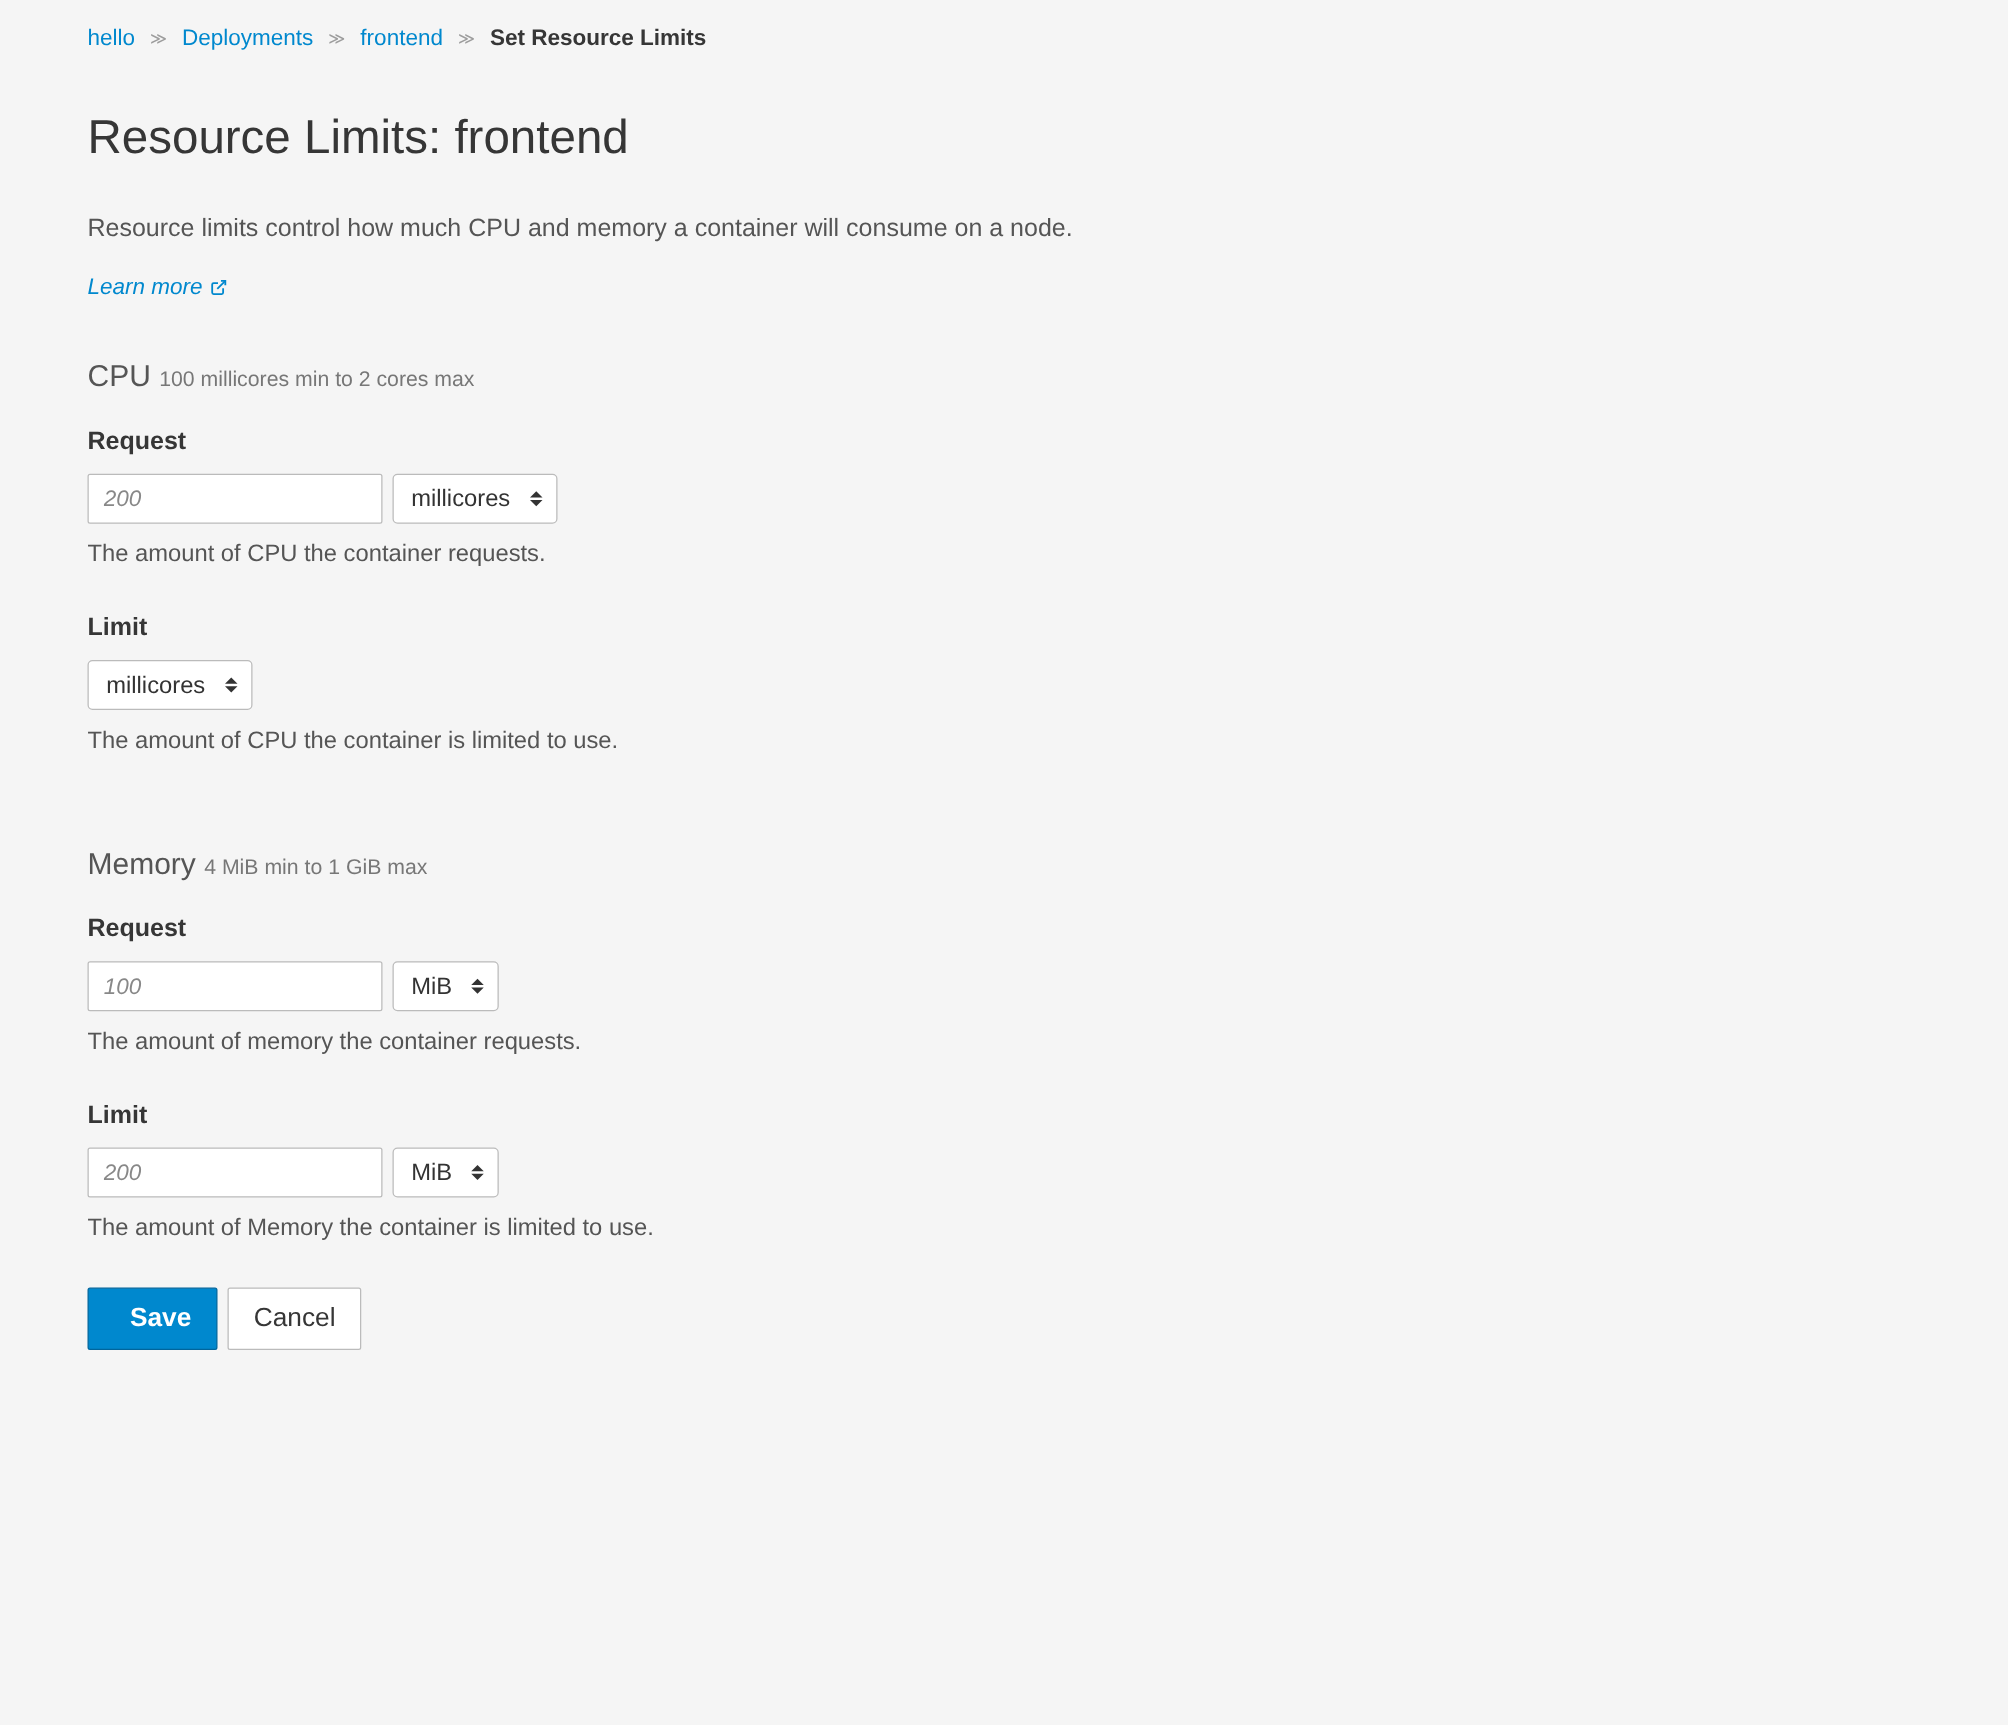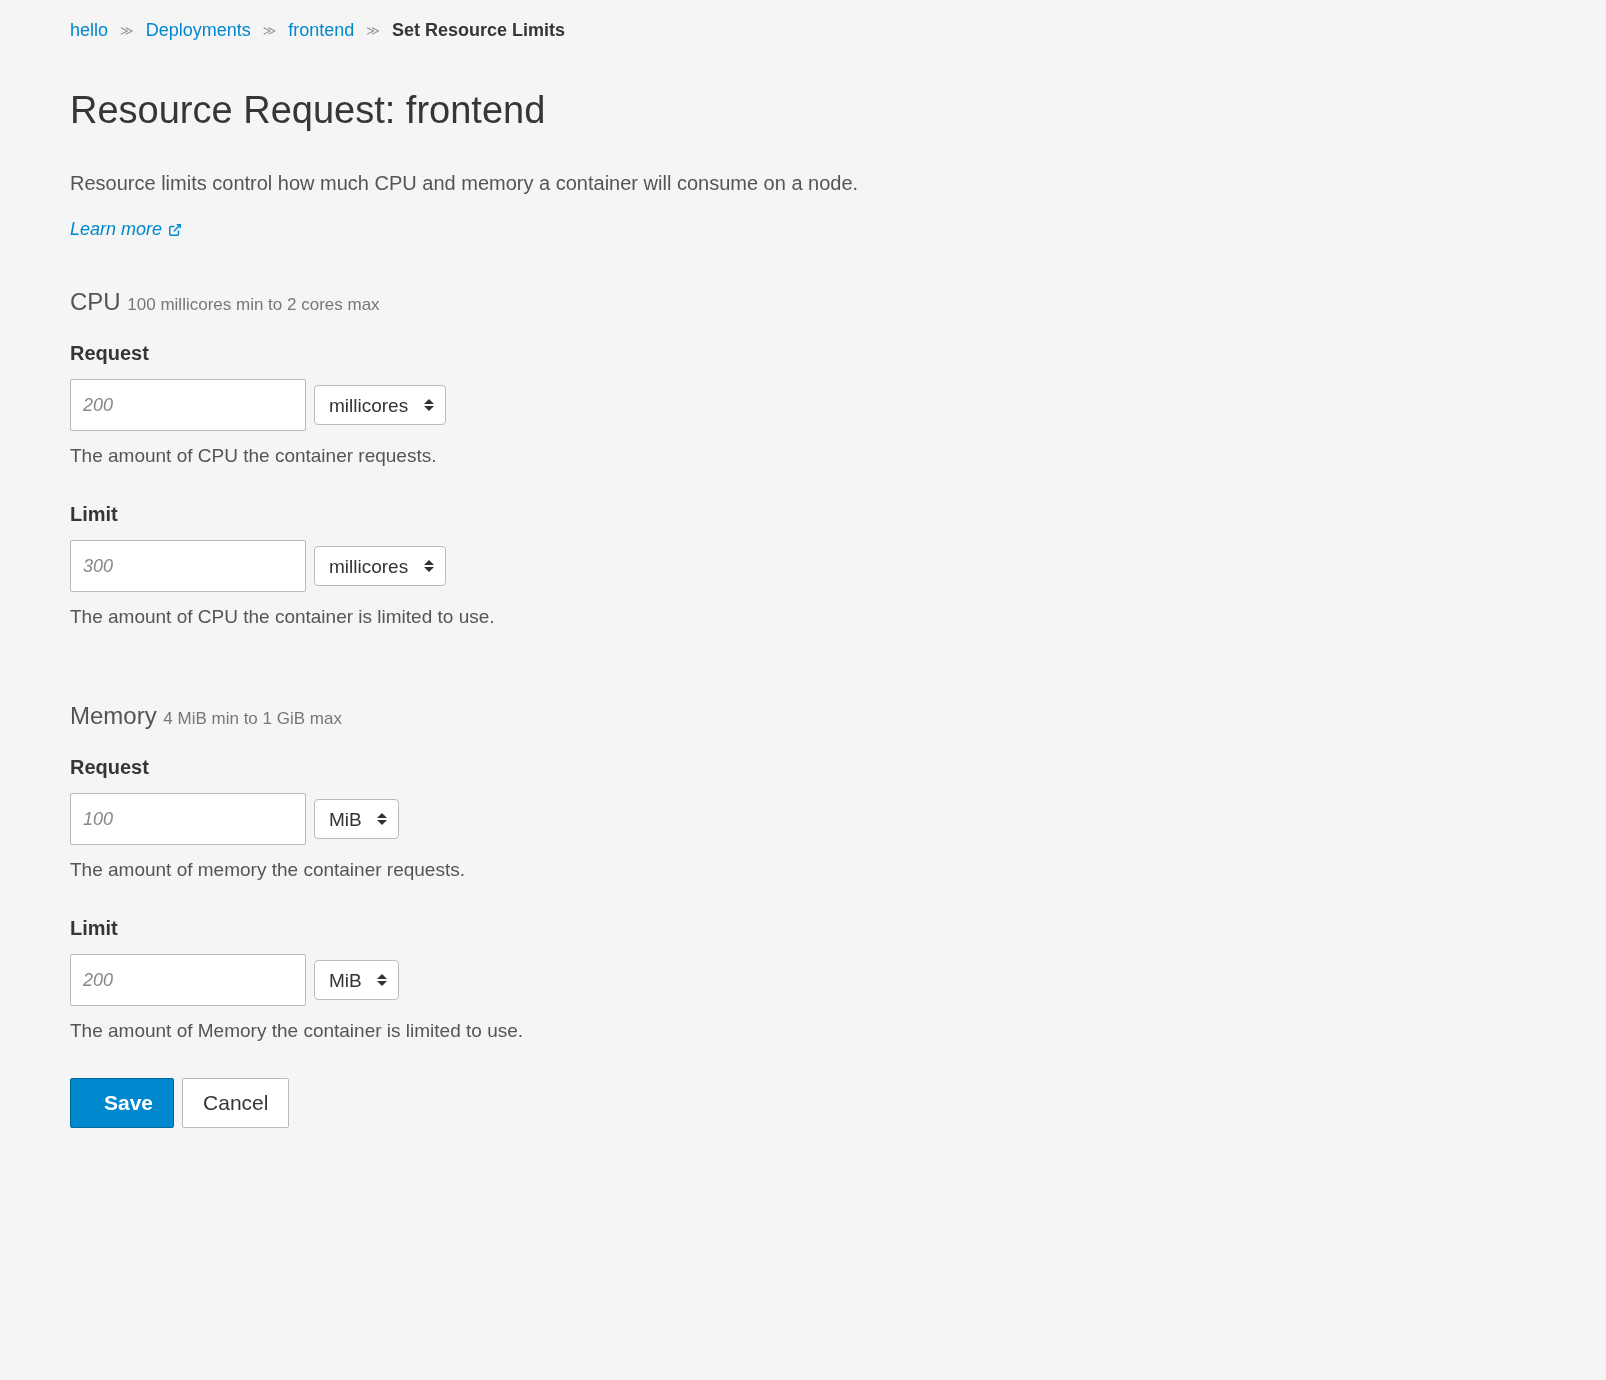--- a/index.html
+++ b/index.html
@@ -74,21 +74,21 @@
       display: block;
     }
     .input-row {
       display: flex;
       gap: 8px;
       align-items: center;
       margin-bottom: 14px;
     }
     .text-input {
       width: 236px;
-      height: 52px;
+      height: 40px;
       padding: 0 12px;
       border: 1px solid #bbb;
       border-radius: 2px;
       font-size: 18px;
       color: #333;
       font-style: italic;
       background: #fff;
     }
     .text-input::placeholder { color: #888; font-style: italic; }
     .select-wrap {
@@ -166,21 +166,21 @@
 <nav class="breadcrumb">
   <a>hello</a>
   <span class="sep">≫</span>
   <a>Deployments</a>
   <span class="sep">≫</span>
   <a>frontend</a>
   <span class="sep">≫</span>
   <span class="current">Set Resource Limits</span>
 </nav>
 
-<h1>Resource Request: frontend</h1>
+<h1>Resource Limits: frontend</h1>
 
 <p class="description">Resource limits control how much CPU and memory a container will consume on a node.</p>
 
 <a class="learn-more">
   <span>Learn more</span>
   <svg viewBox="0 0 24 24" fill="none" stroke="#0088ce" stroke-width="2.5">
     <path d="M18 13v6a2 2 0 0 1-2 2H5a2 2 0 0 1-2-2V8a2 2 0 0 1 2-2h6"></path>
     <polyline points="15 3 21 3 21 9"></polyline>
     <line x1="10" y1="14" x2="21" y2="3"></line>
   </svg>
@@ -206,21 +206,20 @@
             <span class="down"></span>
           </span>
       </div>
     </div>
     <p class="help-text">The amount of CPU the container requests.</p>
   </div>
 
   <div class="field-group">
     <label class="field-label">Limit</label>
     <div class="input-row">
-      <input class="text-input" type="text" placeholder="300" style="">
       <div class="select-wrap">
         <select>
           <option>millicores</option>
         </select>
         <span class="carets">
             <span class="up"></span>
             <span class="down"></span>
           </span>
       </div>
     </div>

